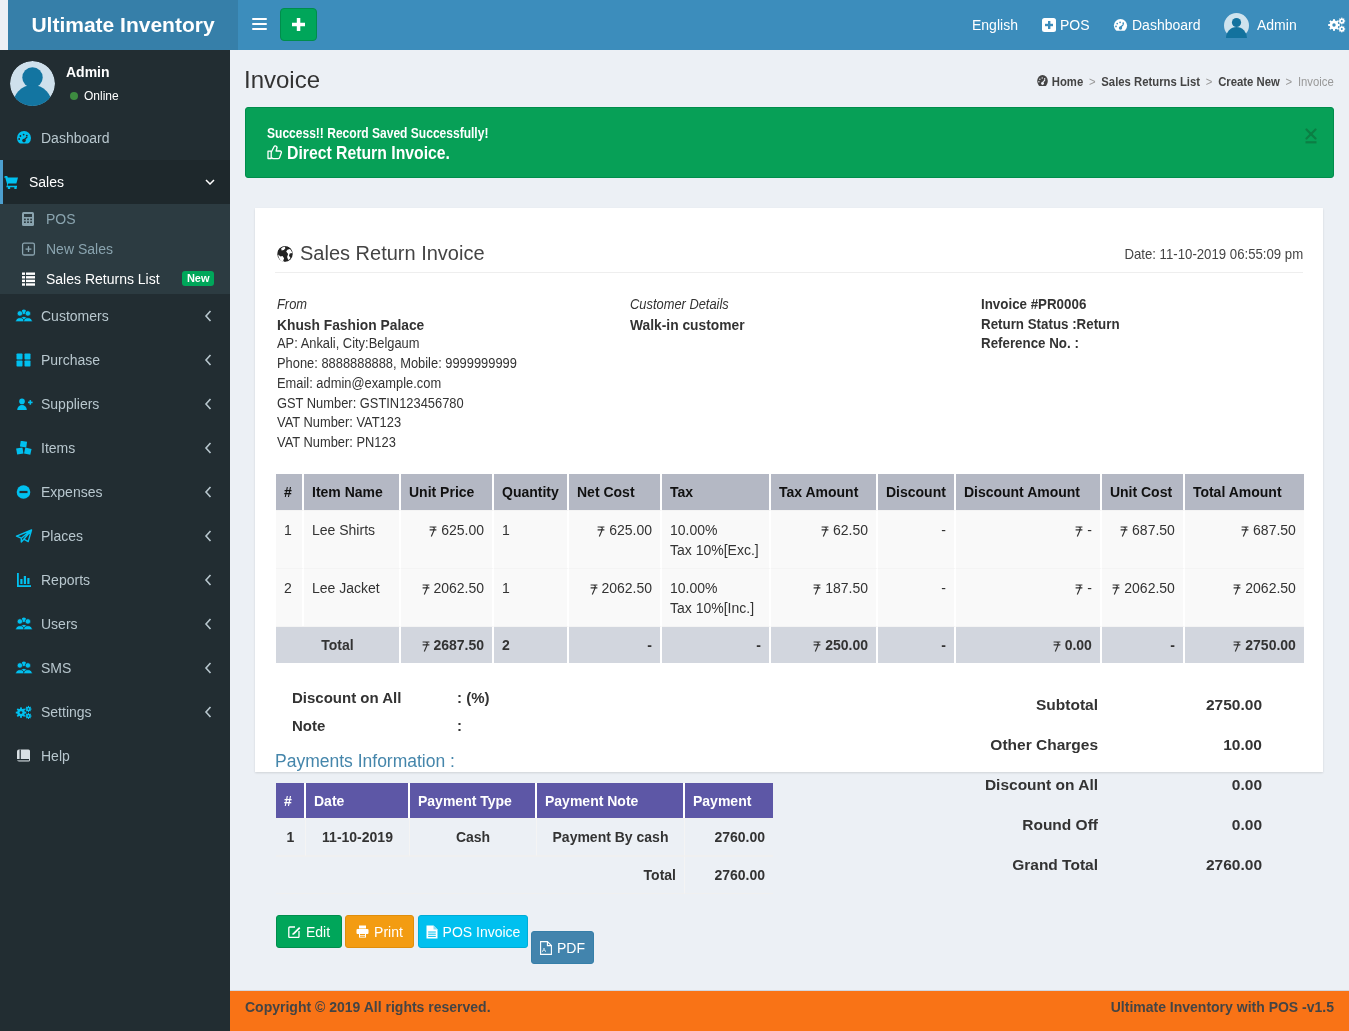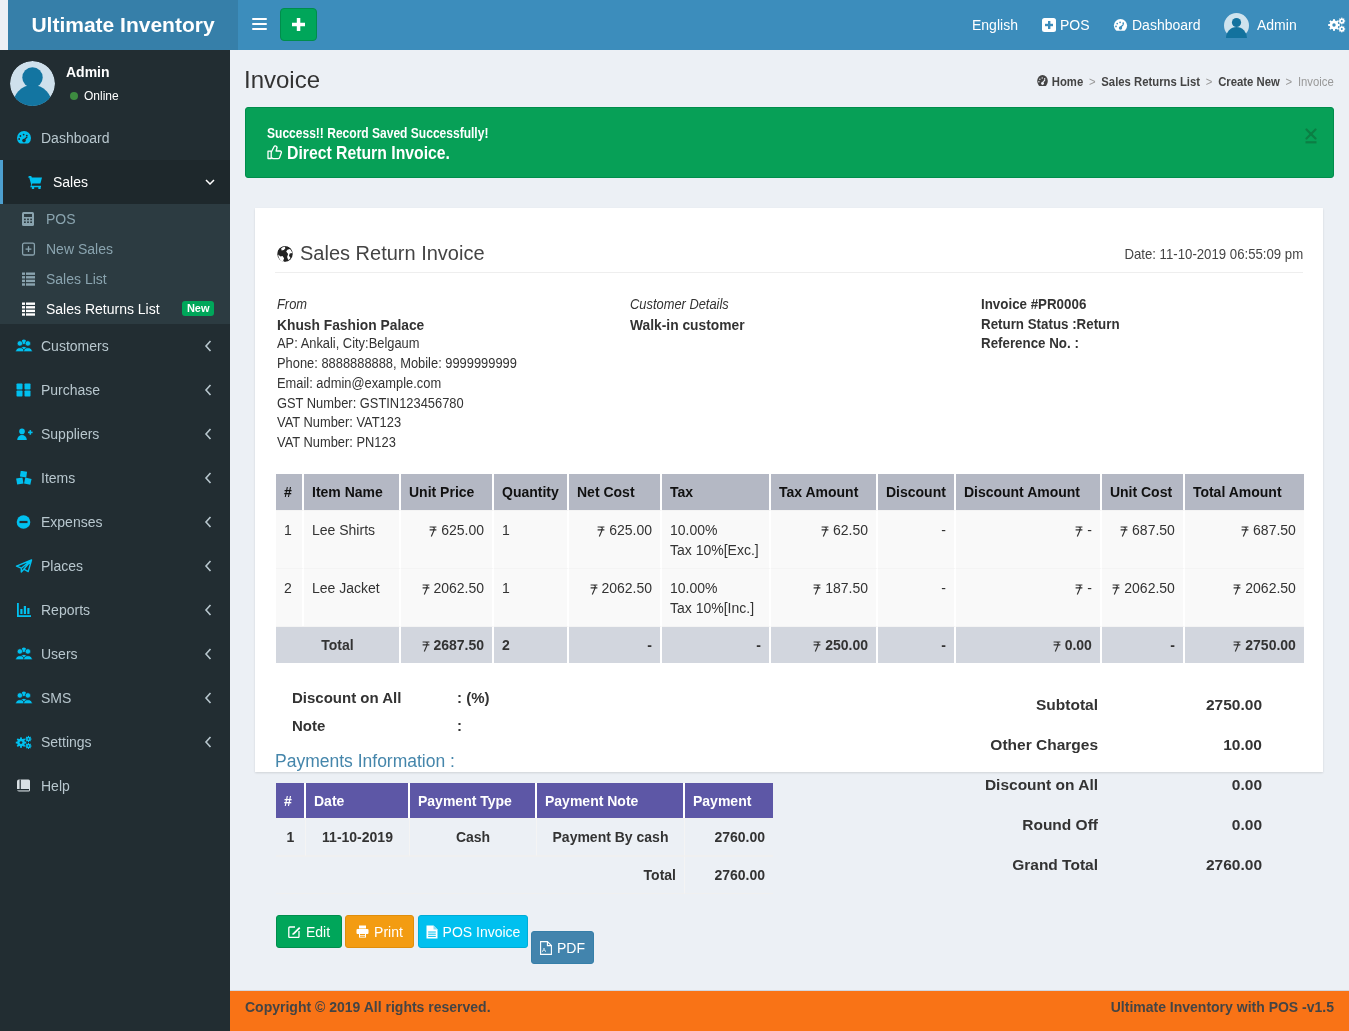--- a/index.html
+++ b/index.html
@@ -19,21 +19,21 @@
 .sidebar { position:absolute; left:0; top:50px; width:230px; height:981px; background:#222d32; }
 .upanel { position:relative; height:66px; }
 .uavatar { position:absolute; left:10px; top:11px; width:45px; height:45px; border-radius:50%; overflow:hidden; }
 .uname { position:absolute; left:66px; top:14px; color:#fff; font-weight:bold; font-size:14px; }
 .uonline { position:absolute; left:70px; top:39px; color:#fff; font-size:12px; }
 .udot { display:inline-block; width:8px; height:8px; border-radius:50%; background:#3d8b40; margin-right:6px; }
 ul.smenu { list-style:none; }
 .smenu > li { position:relative; height:44px; }
 .smenu > li > a { display:flex; align-items:center; height:44px; padding-left:15px; color:#b8c7ce; text-decoration:none; font-size:14px; }
 .smenu > li.active { background:#1e282c; border-left:3px solid #4d9fcf; }
-.smenu > li.active > a { color:#fff; padding-left:24px; }
+.smenu > li.active > a { color:#fff; padding-left:0; }
 .mi { width:18px; height:14px; margin-right:8px; flex:none; }
 .chev { position:absolute; right:18px; top:15px; width:8px; height:14px; }
 .sub { list-style:none; background:#2c3b41; }
 .sub li { height:30px; }
 .sub li a { display:flex; align-items:center; height:30px; padding-left:20px; color:#8aa4af; text-decoration:none; font-size:14px; }
 .sub li.act a { color:#fff; }
 .badge-new { position:absolute; background:#00a65a; color:#fff; font-size:11px; font-weight:bold; padding:1px 4.5px 2px; border-radius:3px; }
 
 
 .content { position:absolute; left:230px; top:50px; width:1119px; height:940px; background:#ecf0f5; }
@@ -247,34 +247,20 @@
         </li>
       <li>
           <a><svg class="mi" style="margin-right:8px;" viewBox="0 0 18 14">
               <g fill="none" stroke="#8aa4af" stroke-width="1.3">
                 <rect x="2.6" y="1.2" width="11.8" height="11.8" rx="1.5"></rect>
                 <line x1="8.5" y1="4.2" x2="8.5" y2="10"></line>
                 <line x1="5.6" y1="7.1" x2="11.4" y2="7.1"></line>
               </g>
             </svg>New Sales</a>
         </li>
-      <li>
-          <a><svg class="mi" style="margin-right:8px;" viewBox="0 0 18 14">
-              <g fill="#8aa4af">
-                <rect x="2" y="0.5" width="3" height="2.4"></rect>
-                <rect x="6" y="0.5" width="9" height="2.4"></rect>
-                <rect x="2" y="4.1" width="3" height="2.4"></rect>
-                <rect x="6" y="4.1" width="9" height="2.4"></rect>
-                <rect x="2" y="7.7" width="3" height="2.4"></rect>
-                <rect x="6" y="7.7" width="9" height="2.4"></rect>
-                <rect x="2" y="11.3" width="3" height="2.4"></rect>
-                <rect x="6" y="11.3" width="9" height="2.4"></rect>
-              </g>
-            </svg>Sales List</a>
-        </li>
       <li class="act">
           <a><svg class="mi" style="margin-right:8px;" viewBox="0 0 18 14">
               <g fill="#fff">
                 <rect x="2" y="0.5" width="3" height="2.4"></rect>
                 <rect x="6" y="0.5" width="9" height="2.4"></rect>
                 <rect x="2" y="4.1" width="3" height="2.4"></rect>
                 <rect x="6" y="4.1" width="9" height="2.4"></rect>
                 <rect x="2" y="7.7" width="3" height="2.4"></rect>
                 <rect x="6" y="7.7" width="9" height="2.4"></rect>
                 <rect x="2" y="11.3" width="3" height="2.4"></rect>

